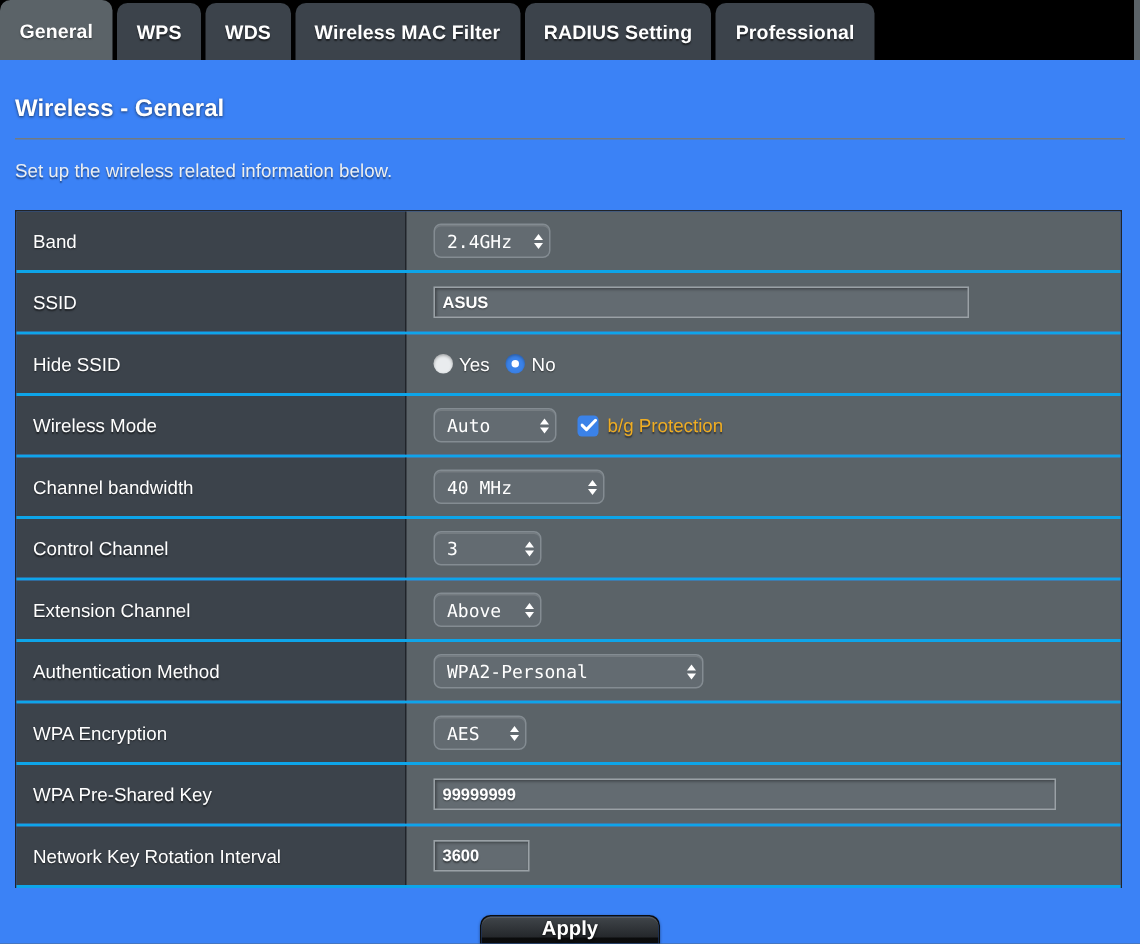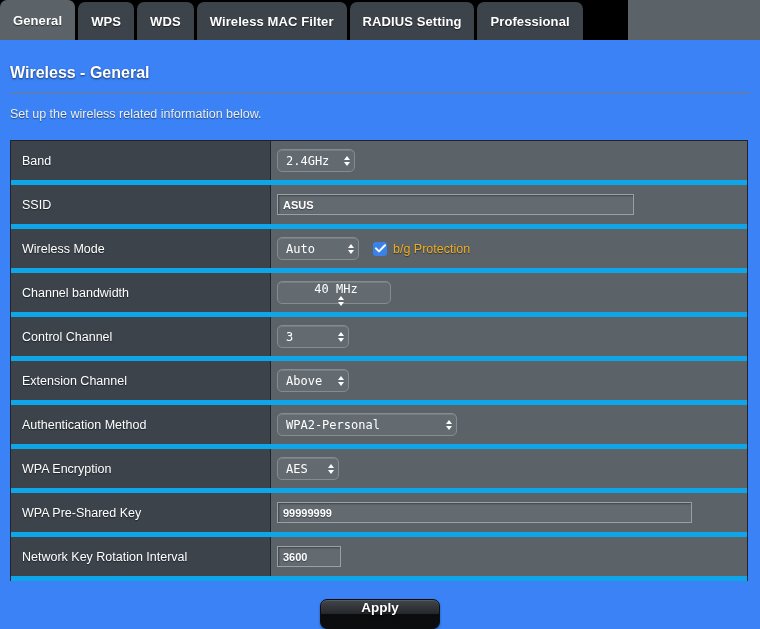--- a/index.html
+++ b/index.html
@@ -12,21 +12,21 @@
     background: #5b6368;
     font-family: "Liberation Sans", sans-serif;
     overflow: hidden;
     position: relative;
   }
 
   
   .tabstrip {
     position: absolute;
     left: 0; top: 0;
-    width: 628px; height: 40px;
+    width: 756px; height: 40px;
     background: #000000;
     display: flex;
     align-items: flex-end;
     box-sizing: border-box;
   }
   .tab {
     height: 38px;
     margin-right: 3px;
     padding: 0 13px;
     display: flex;
@@ -80,42 +80,42 @@
   .table {
     margin: 19px 10px 0 10px;
     width: 738px;
     border: 1px solid #20242a;
     border-bottom: none;
     box-sizing: border-box;
   }
   .row {
     display: flex;
     align-items: stretch;
-    border-bottom: 5px solid #0ea5e9;
+    border-bottom: 2px solid #0ea5e9;
     min-height: 39px;
     justify-content: flex-end;
   }
   .cell-label {
     width: 259px;
     min-width: 259px;
     background: #3c434b;
     display: flex;
     align-items: center;
     padding-left: 11px;
     box-sizing: border-box;
     font-size: 12.5px;
     color: #ffffff;
     text-shadow: 0 1px 1px rgba(0,0,0,.5);
   }
   .cell-value {
     flex: 1;
     background: #5b6368;
     display: flex;
     align-items: center;
-    padding-left: 6px;
+    padding-left: 18px;
     box-sizing: border-box;
     border-left: 1px solid #20242a;
   }
 
   
   .select {
     height: 23px;
     display: inline-flex;
     align-items: center;
     background: #636b71;
@@ -142,21 +142,21 @@
     display: block;
     width: 0; height: 0;
     border-left: 3.5px solid transparent;
     border-right: 3.5px solid transparent;
   }
   .arrows i.up { border-bottom: 4px solid #ffffff; margin-bottom: 2px; }
   .arrows i.dn { border-top: 4px solid #ffffff; }
 
   .sel-band  { width: 78px; }
   .sel-mode  { width: 82px; }
-  .sel-bw    { width: 114px; flex-direction: column; }
+  .sel-bw    { width: 114px; }
   .sel-chan  { width: 72px; }
   .sel-ext   { width: 72px; }
   .sel-auth  { width: 180px; }
   .sel-enc   { width: 62px; }
 
   
   .textinput {
     height: 21px;
     background: #636b71;
     border: 1px solid #9aa1a6;
@@ -288,20 +288,35 @@
 
     <div class="row">
       <div class="cell-label">SSID</div>
       <div class="cell-value">
         <div class="textinput in-ssid">
           <span>ASUS</span>
         </div>
       </div>
     </div>
 
+    <div class="row">
+      <div class="cell-label">Hide SSID</div>
+      <div class="cell-value">
+        <div class="radio-group">
+          <div class="radio-item">
+            <span class="radio"></span>
+            <span class="radio-label">Yes</span>
+          </div>
+          <div class="radio-item">
+            <span class="radio checked"></span>
+            <span class="radio-label">No</span>
+          </div>
+        </div>
+      </div>
+    </div>
 
     <div class="row">
       <div class="cell-label">Wireless Mode</div>
       <div class="cell-value">
         <div class="select sel-mode">
           <span class="sel-text">Auto</span>
           <span class="arrows">
               <i class="up"></i>
               <i class="dn"></i>
             </span>

